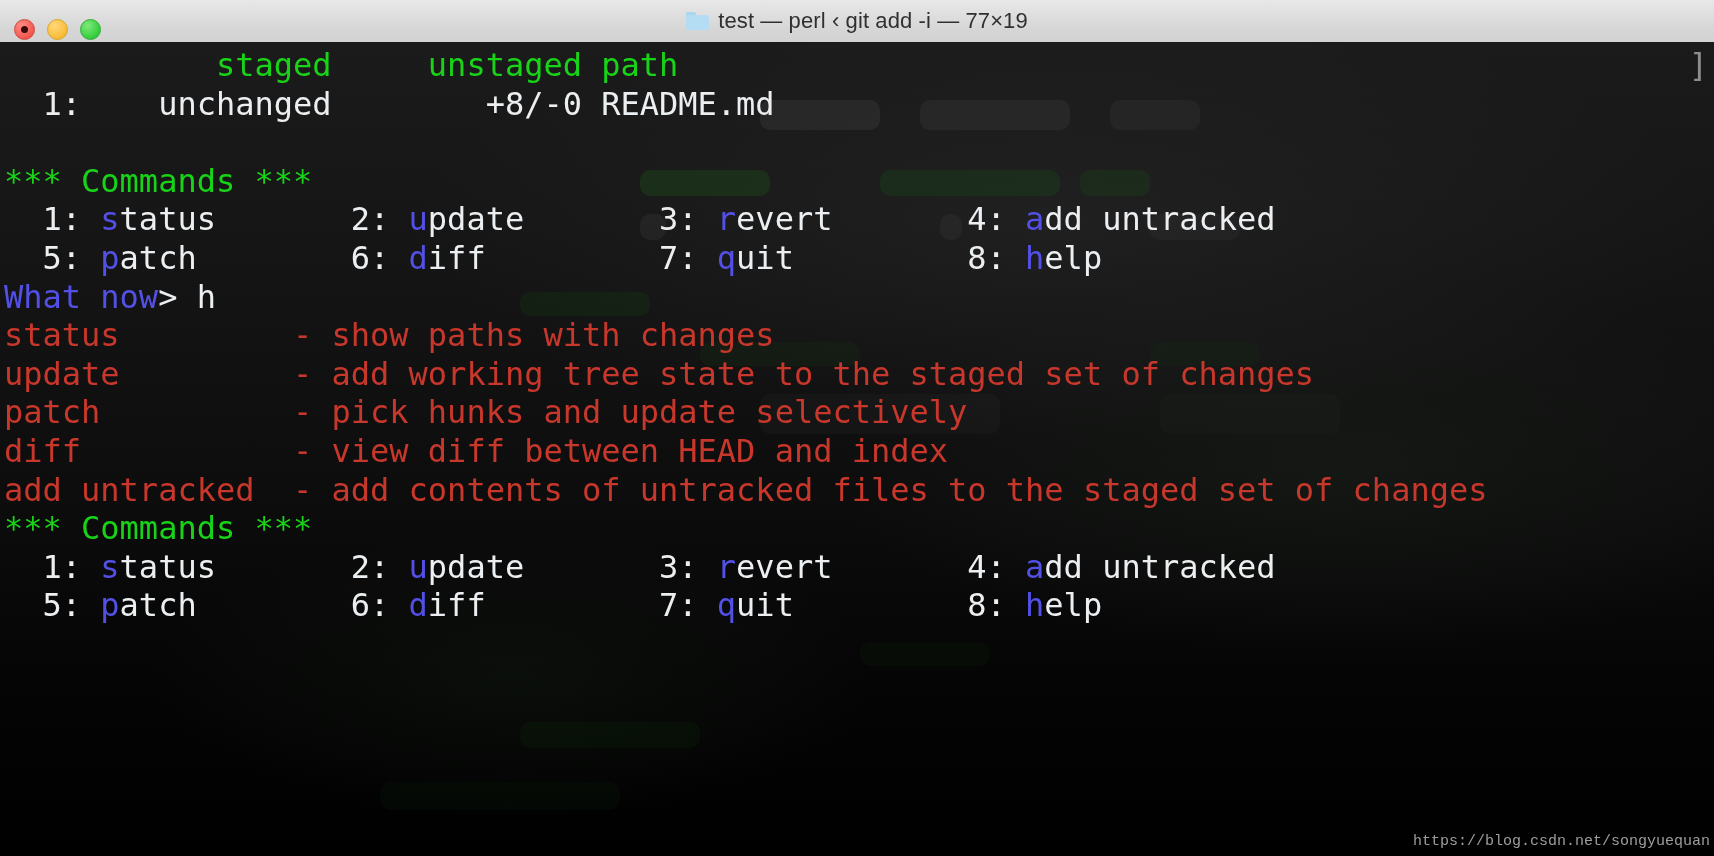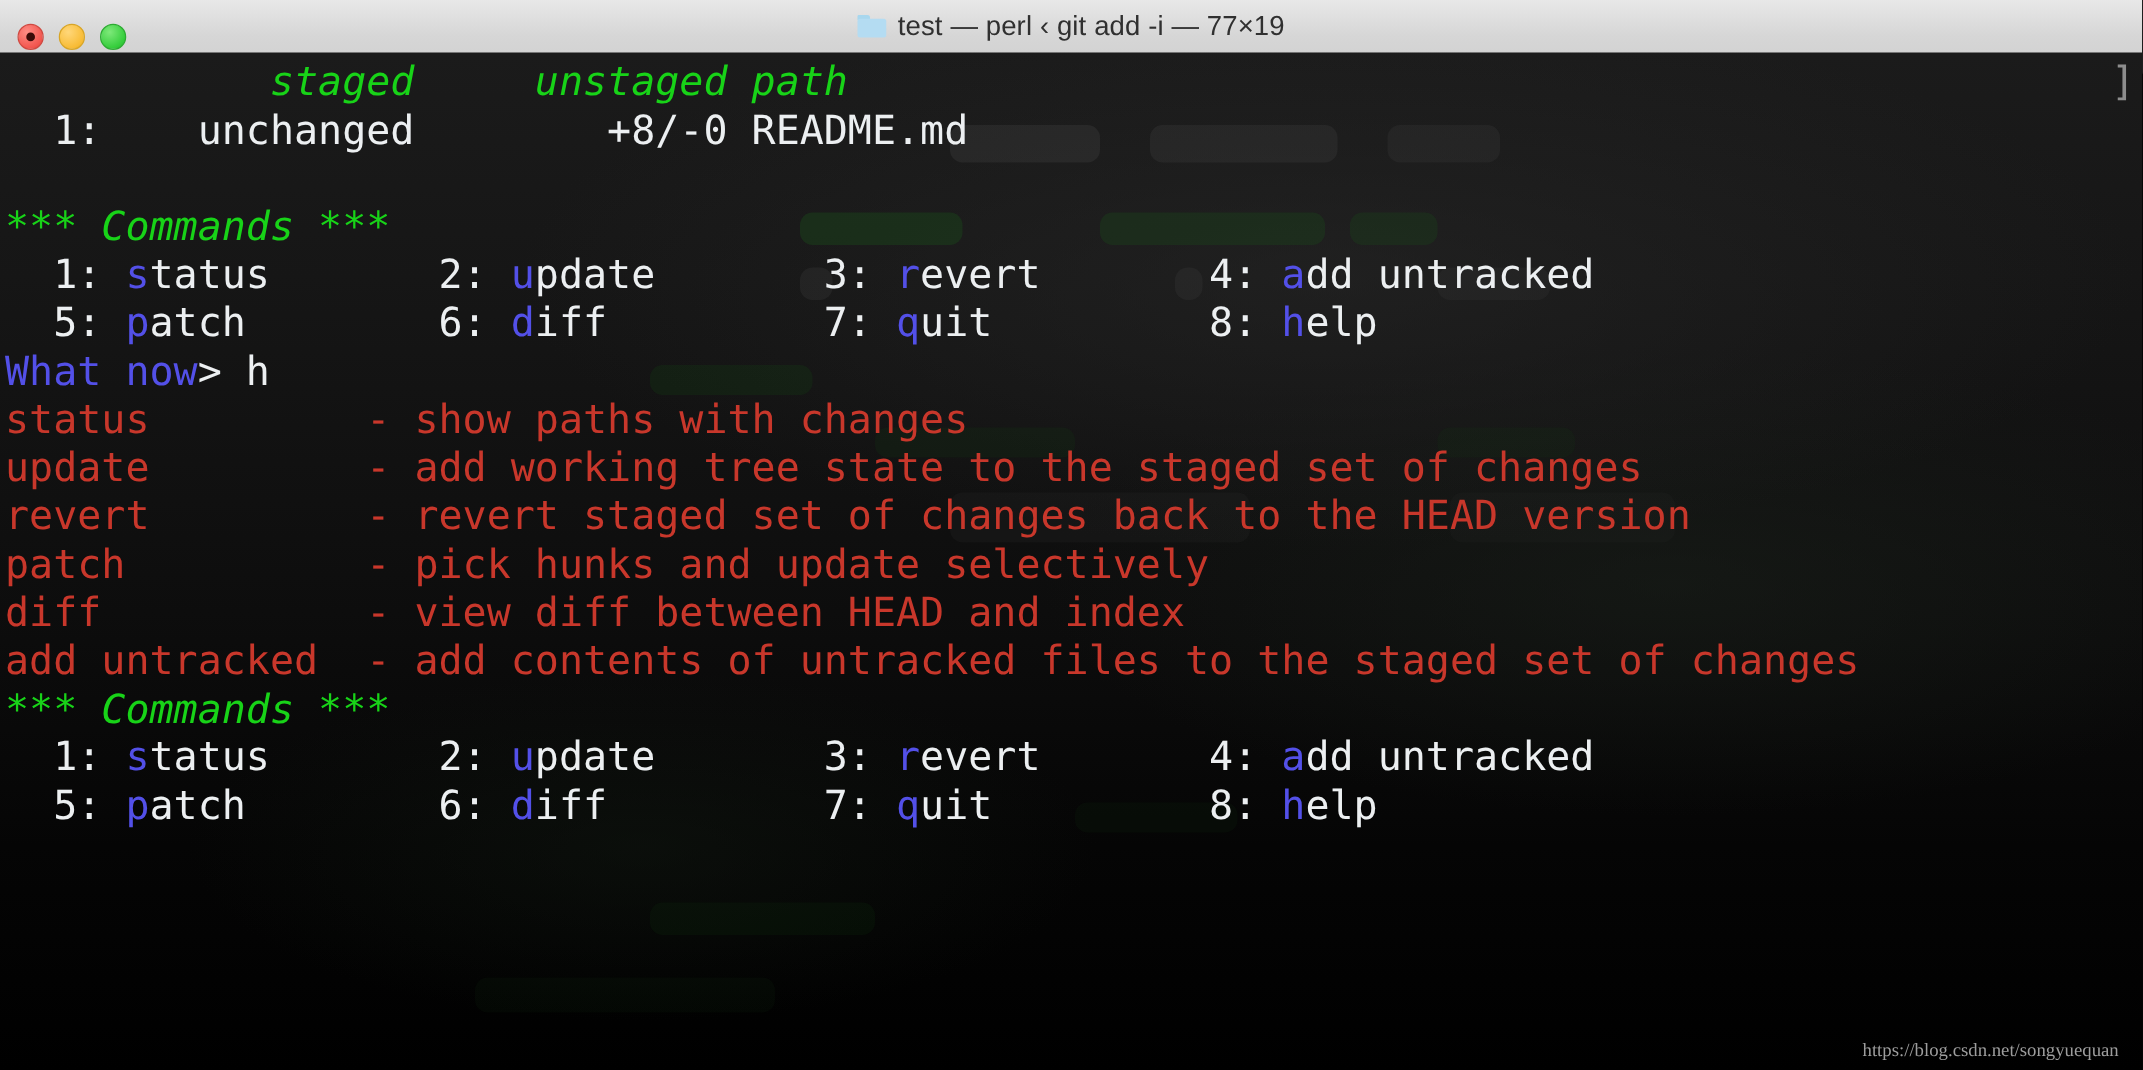--- a/index.html
+++ b/index.html
@@ -133,21 +133,21 @@
     line-height: 38.6px;
     font-size: 32px;
     font-family: "DejaVu Sans Mono", monospace;
     white-space: pre;
     color: #e6e6e6;
     letter-spacing: 0px;
     position: relative;
   }
 
   .fg-white  { color: #eceff1; }
-  .fg-green  { color: #18d318; font-style: italic; }
+  .fg-green  { color: #18d318; }
   .fg-blue   { color: #5350e8; }
   .fg-red    { color: #c8372b; text-align: right; }
 
   .cursor {
     display: inline-block;
     width: 18px;
     height: 32px;
     background: #2ff22f;
     vertical-align: -5px;
   }
@@ -157,23 +157,23 @@
     right: 6px;
     top: 4px;
     font-size: 32px;
     line-height: 38.6px;
     color: #8d8d8d;
     font-family: "DejaVu Sans Mono", monospace;
   }
 
   #watermark {
     position: absolute;
-    right: 19px;
+    right: 4px;
     bottom: 6px;
-    font-family: Liberation Serif, serif;
+    font-family: Liberation Mono, monospace;
     font-size: 15px;
     color: #9d9d9d;
     white-space: nowrap;
   }
 </style>
 </head>
 <body>
 
 <div id="window">
 
@@ -216,21 +216,20 @@
     <div id="screen">
         <div class="line"><span class="fg-white">           </span><span class="fg-green">staged</span><span class="fg-white">     </span><span class="fg-green">unstaged path</span></div>
         <div class="line"><span class="fg-white">  1:    unchanged        +8/-0 README.md</span></div>
         <div class="line"><span class="fg-white"> </span></div>
         <div class="line"><span class="fg-green">*** Commands ***</span></div>
         <div class="line"><span class="fg-white">  1: </span><span class="fg-blue">s</span><span class="fg-white">tatus       </span><span class="fg-white">2: </span><span class="fg-blue">u</span><span class="fg-white">pdate       </span><span class="fg-white">3: </span><span class="fg-blue">r</span><span class="fg-white">evert       </span><span class="fg-white">4: </span><span class="fg-blue">a</span><span class="fg-white">dd untracked</span></div>
         <div class="line"><span class="fg-white">  5: </span><span class="fg-blue">p</span><span class="fg-white">atch        </span><span class="fg-white">6: </span><span class="fg-blue">d</span><span class="fg-white">iff         </span><span class="fg-white">7: </span><span class="fg-blue">q</span><span class="fg-white">uit         </span><span class="fg-white">8: </span><span class="fg-blue">h</span><span class="fg-white">elp</span></div>
         <div class="line"><span class="fg-blue">What now</span><span class="fg-white">&gt; h</span></div>
         <div class="line"><span class="fg-red">status         - show paths with changes</span></div>
         <div class="line"><span class="fg-red">update         - add working tree state to the staged set of changes</span></div>
-        <div class="line"><span class="fg-red">revert         - revert staged set of changes back to the HEAD version</span></div>
         <div class="line"><span class="fg-red">patch          - pick hunks and update selectively</span></div>
         <div class="line"><span class="fg-red">diff           - view diff between HEAD and index</span></div>
         <div class="line"><span class="fg-red">add untracked  - add contents of untracked files to the staged set of changes</span></div>
         <div class="line"><span class="fg-green">*** Commands ***</span></div>
         <div class="line"><span class="fg-white">  1: </span><span class="fg-blue">s</span><span class="fg-white">tatus       </span><span class="fg-white">2: </span><span class="fg-blue">u</span><span class="fg-white">pdate       </span><span class="fg-white">3: </span><span class="fg-blue">r</span><span class="fg-white">evert       </span><span class="fg-white">4: </span><span class="fg-blue">a</span><span class="fg-white">dd untracked</span></div>
         <div class="line"><span class="fg-white">  5: </span><span class="fg-blue">p</span><span class="fg-white">atch        </span><span class="fg-white">6: </span><span class="fg-blue">d</span><span class="fg-white">iff         </span><span class="fg-white">7: </span><span class="fg-blue">q</span><span class="fg-white">uit         </span><span class="fg-white">8: </span><span class="fg-blue">h</span><span class="fg-white">elp</span></div>
       </div>
 
     <div id="watermark">https://blog.csdn.net/songyuequan</div>
   </div>

